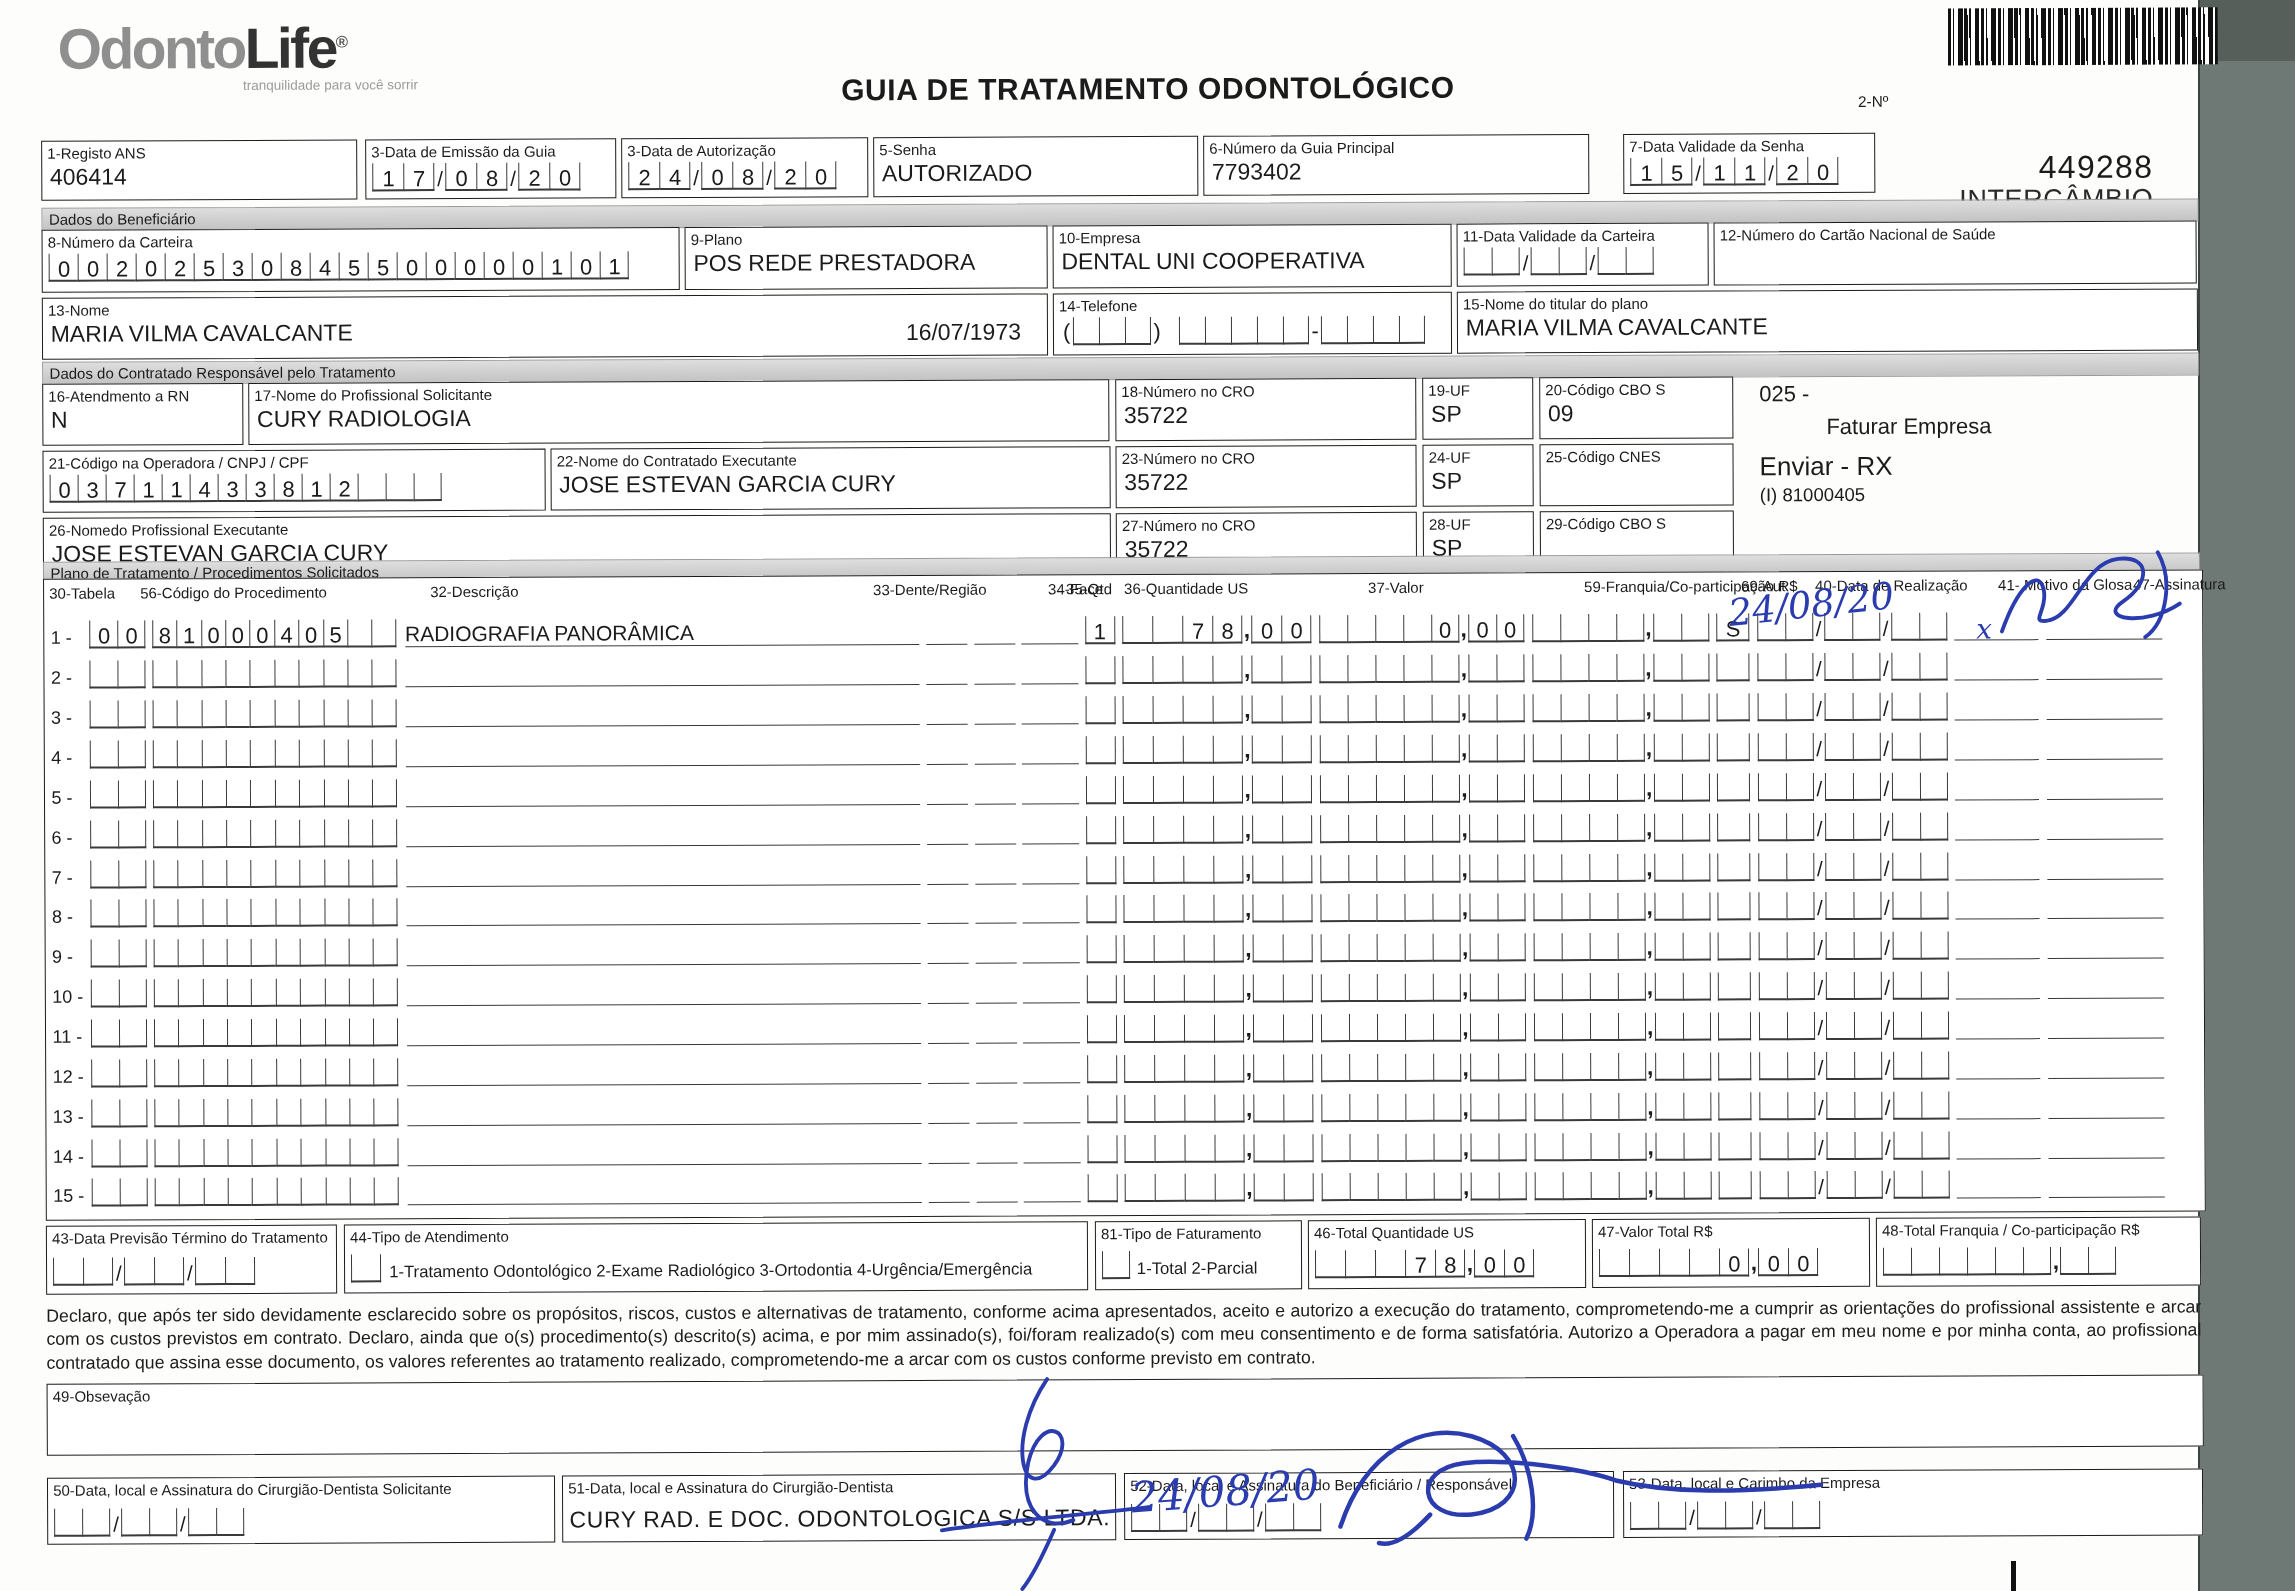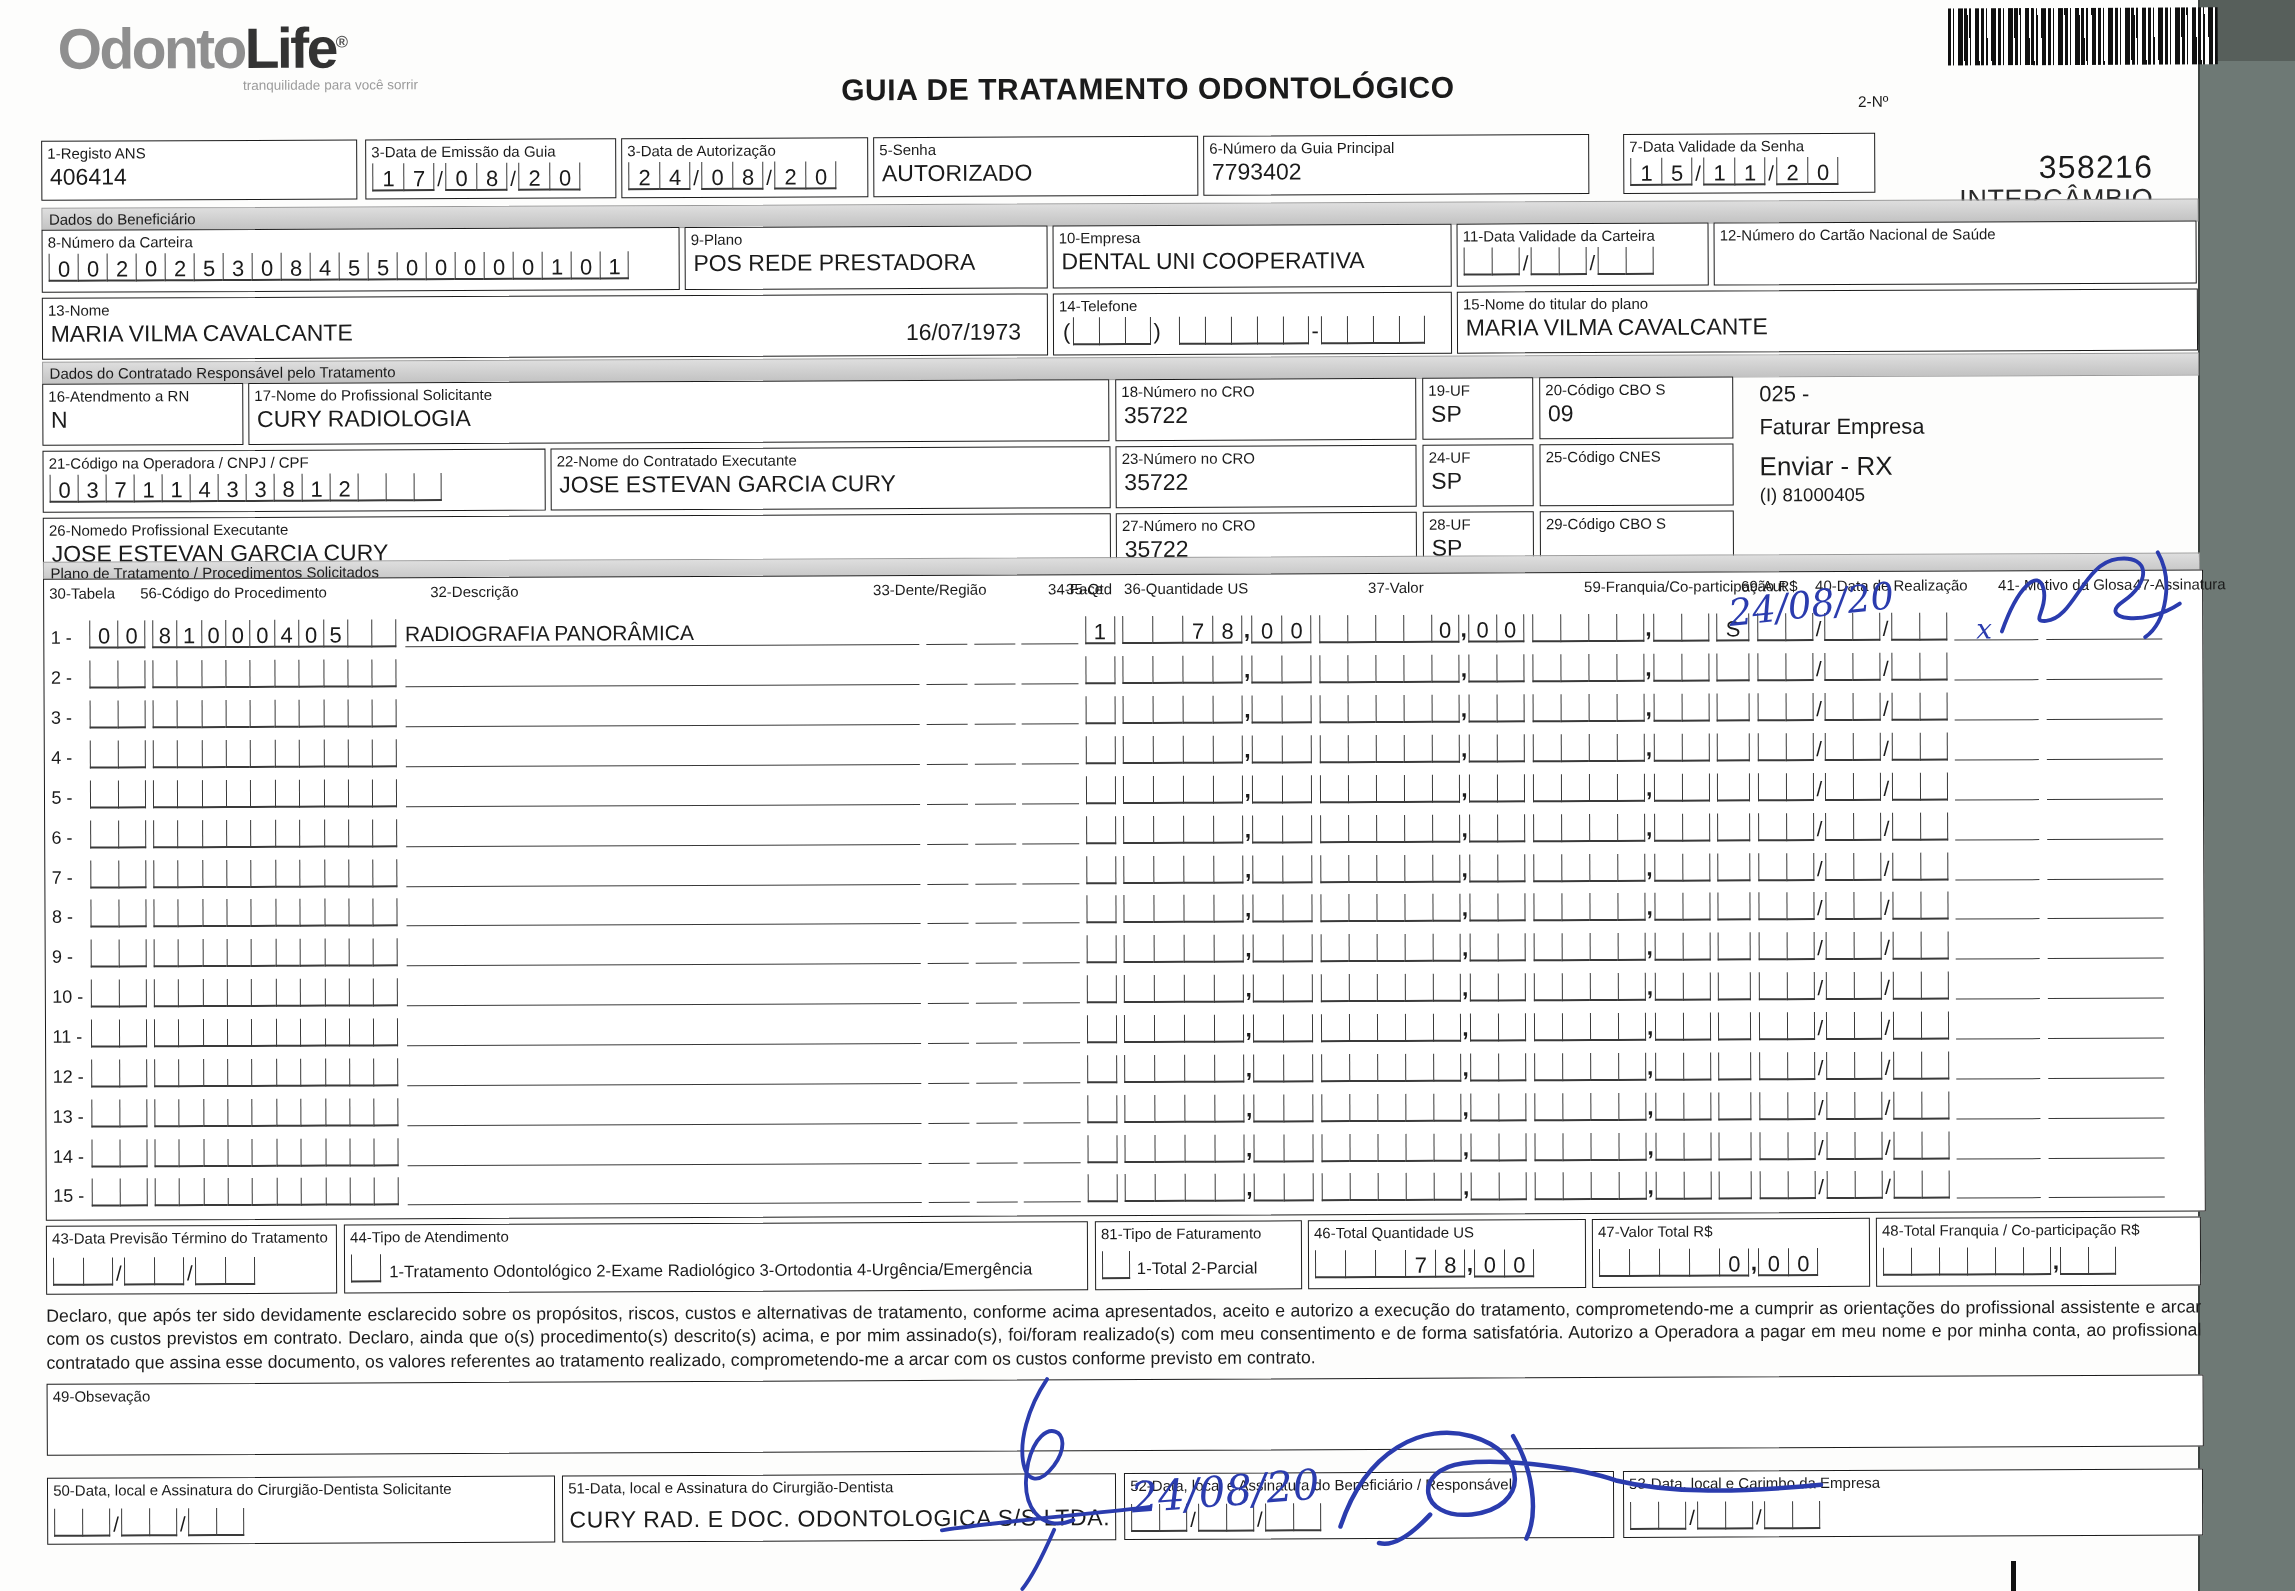--- a/index.html
+++ b/index.html
@@ -73,21 +73,21 @@
 
   <div class="form">
 
     <div class="logo">
       <span class="word"><span class="odonto">Odonto</span><span class="life">Life</span><span class="reg">®</span></span>
       <span class="tag">tranquilidade para você sorrir</span>
     </div>
     <div class="doc-title">GUIA DE TRATAMENTO ODONTOLÓGICO</div>
     <div class="bc-label">2-Nº</div>
     <div class="barcode"></div>
-    <div class="bc-num">358216</div>
+    <div class="bc-num">449288</div>
     <div class="bc-sub">INTERCÂMBIO</div>
 
     <div class="fbox" style="left:44px;top:136px;width:316px;height:60px">
       <span class="flabel">1-Registo ANS</span>
       <span class="fvalue">406414</span>
     </div>
     <div class="fbox" style="left:368px;top:136px;width:251px;height:60px">
       <span class="flabel">3-Data de Emissão da Guia</span>
       <span class="cellrow"><span class="cellgrp"><span class="cell" style="width:31px">1</span><span class="cell" style="width:31px">7</span></span><span class="slash">/</span><span class="cellgrp"><span class="cell" style="width:31px">0</span><span class="cell" style="width:31px">8</span></span><span class="slash">/</span><span class="cellgrp"><span class="cell" style="width:31px">2</span><span class="cell" style="width:31px">0</span></span></span>
     </div>
@@ -161,21 +161,21 @@
     </div>
     <div class="fbox" style="left:1424px;top:379px;width:111px;height:62px">
       <span class="flabel">19-UF</span>
       <span class="fvalue">SP</span>
     </div>
     <div class="fbox" style="left:1541px;top:379px;width:194px;height:62px">
       <span class="flabel">20-Código CBO S</span>
       <span class="fvalue">09</span>
     </div>
     <div class="note" style="left:1761px;top:384px">025 -</div>
-    <div class="note" style="left:1761px;top:417px">Faturar Empresa</div>
+    <div class="note" style="left:1828px;top:417px">Faturar Empresa</div>
 
     <div class="fbox" style="left:44px;top:446px;width:503px;height:62px">
       <span class="flabel">21-Código na Operadora / CNPJ / CPF</span>
       <span class="cellrow"><span class="cellgrp"><span class="cell" style="width:28px">0</span><span class="cell" style="width:28px">3</span><span class="cell" style="width:28px">7</span><span class="cell" style="width:28px">1</span><span class="cell" style="width:28px">1</span><span class="cell" style="width:28px">4</span><span class="cell" style="width:28px">3</span><span class="cell" style="width:28px">3</span><span class="cell" style="width:28px">8</span><span class="cell" style="width:28px">1</span><span class="cell" style="width:28px">2</span><span class="cell" style="width:28px"></span><span class="cell" style="width:28px"></span><span class="cell" style="width:28px"></span></span></span>
     </div>
     <div class="fbox" style="left:552px;top:446px;width:560px;height:62px">
       <span class="flabel">22-Nome do Contratado Executante</span>
       <span class="fvalue">JOSE ESTEVAN GARCIA CURY</span>
     </div>
     <div class="fbox" style="left:1117px;top:446px;width:301px;height:62px">

